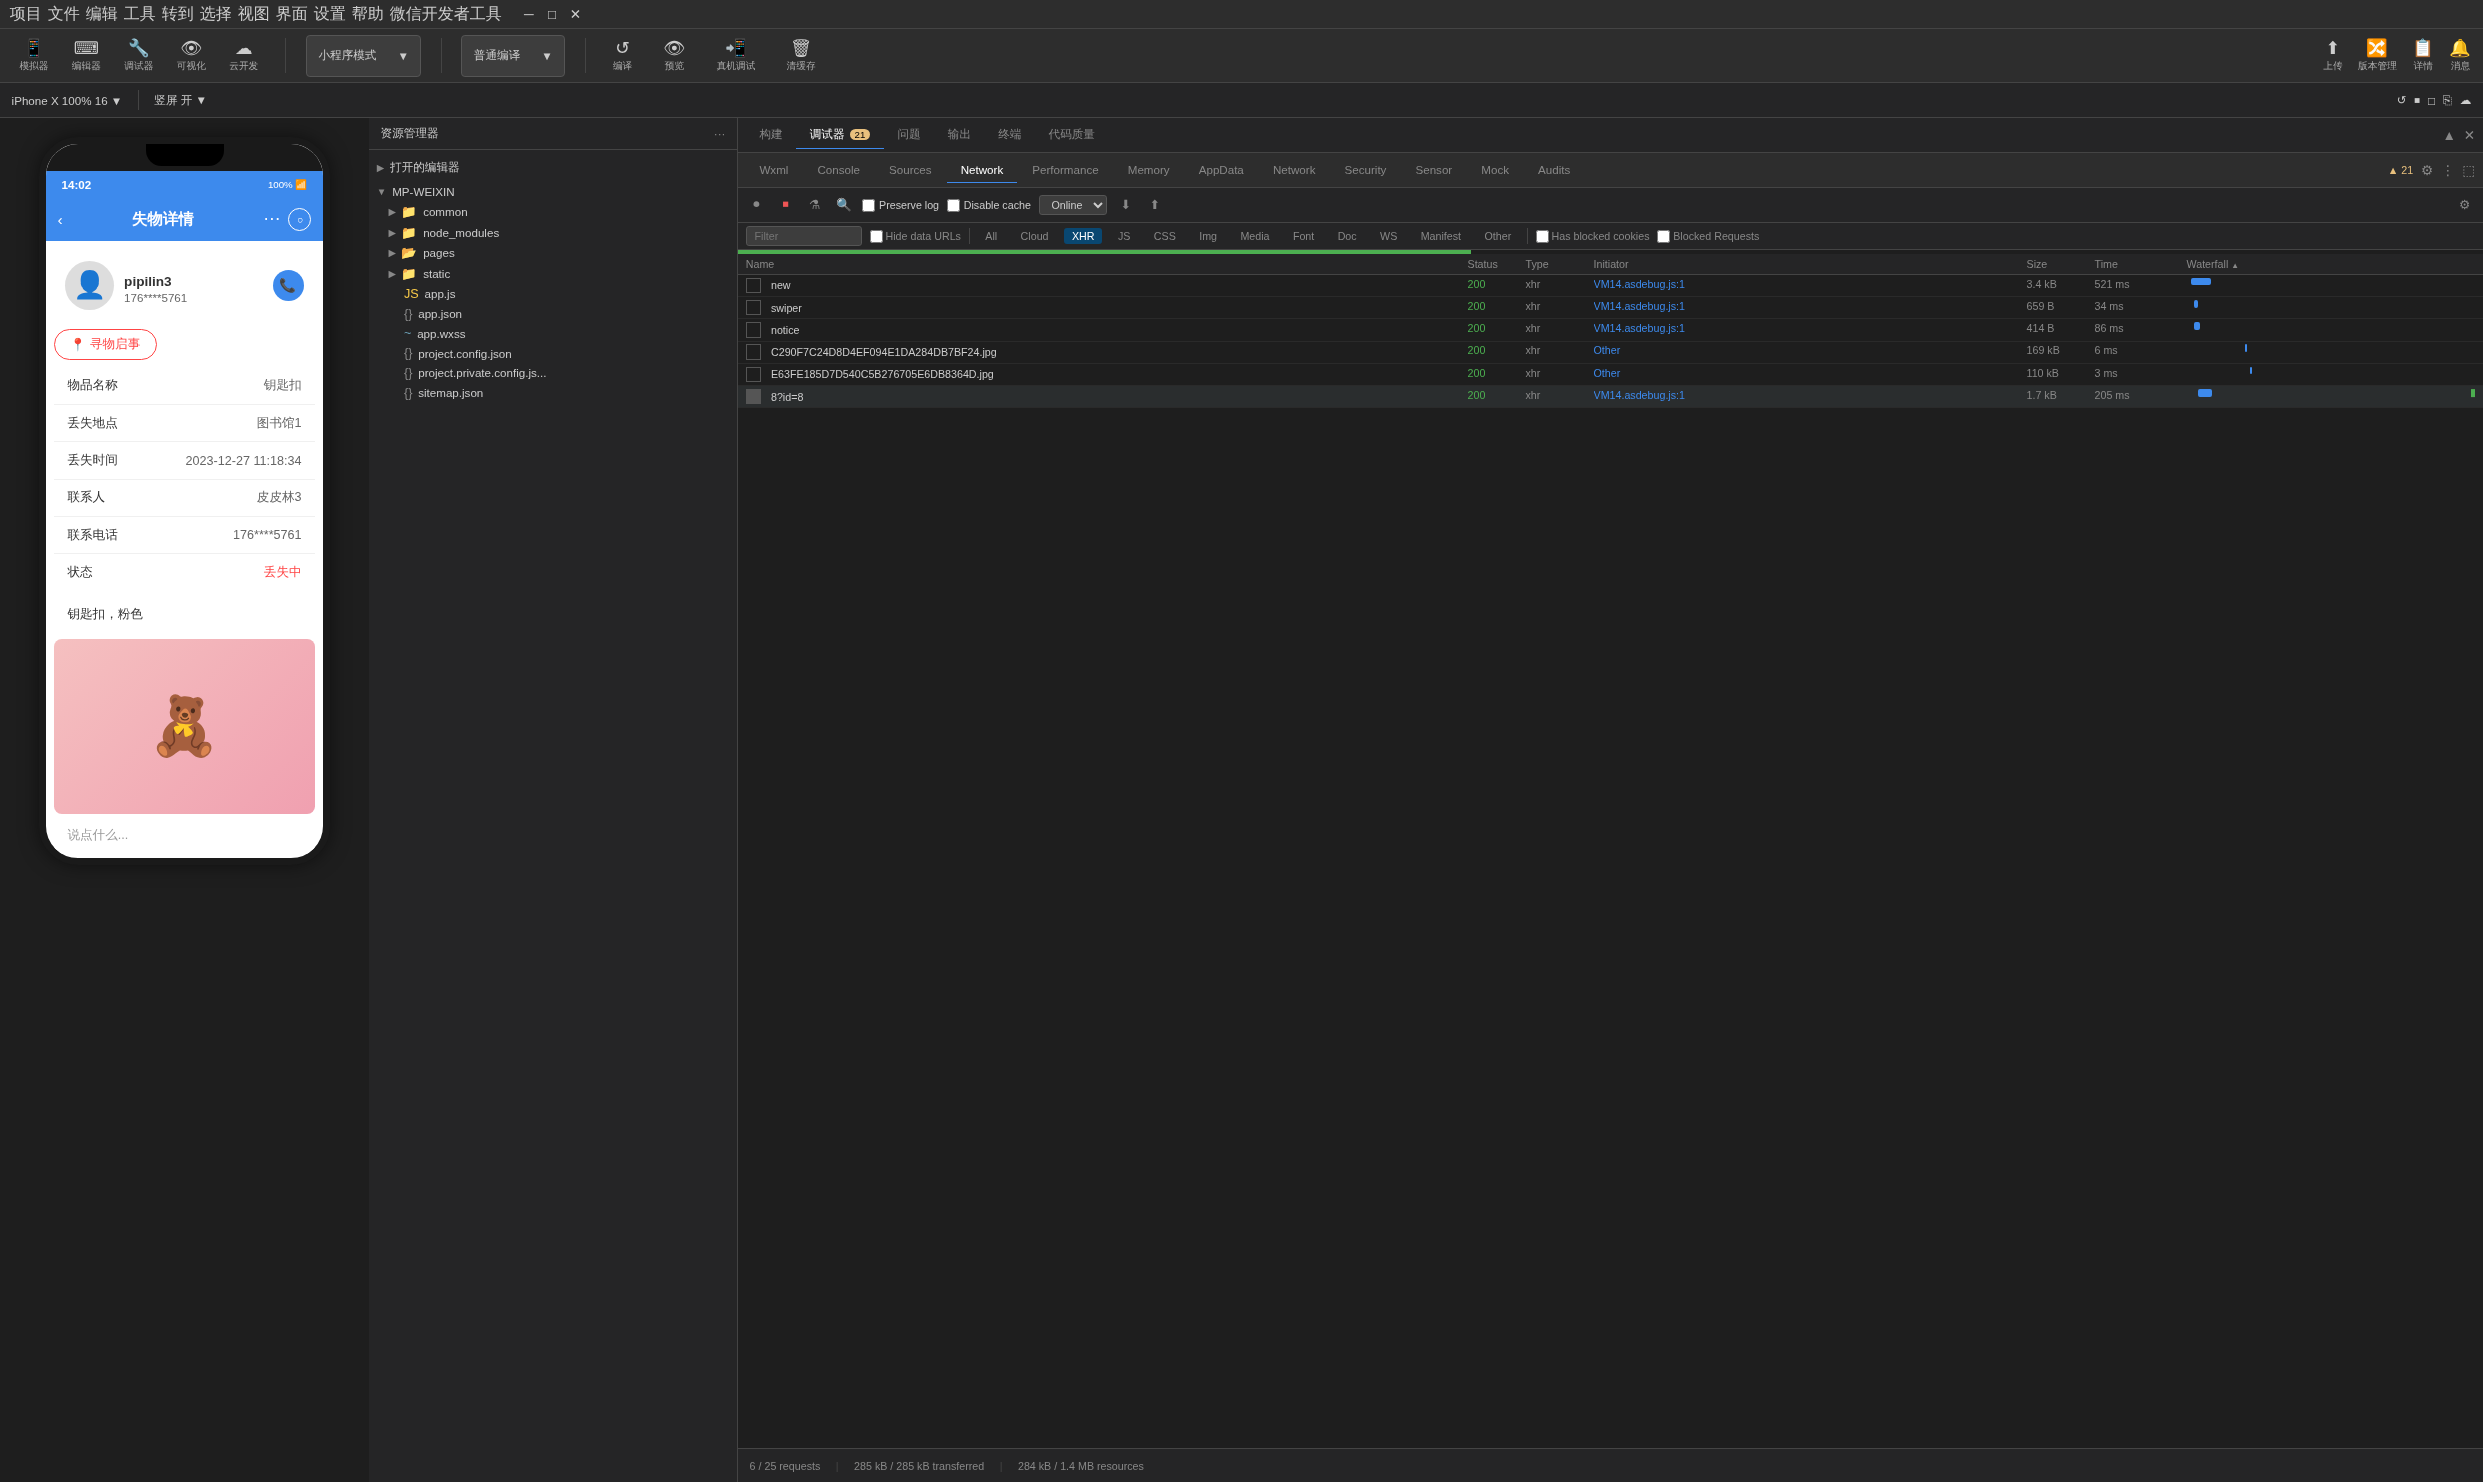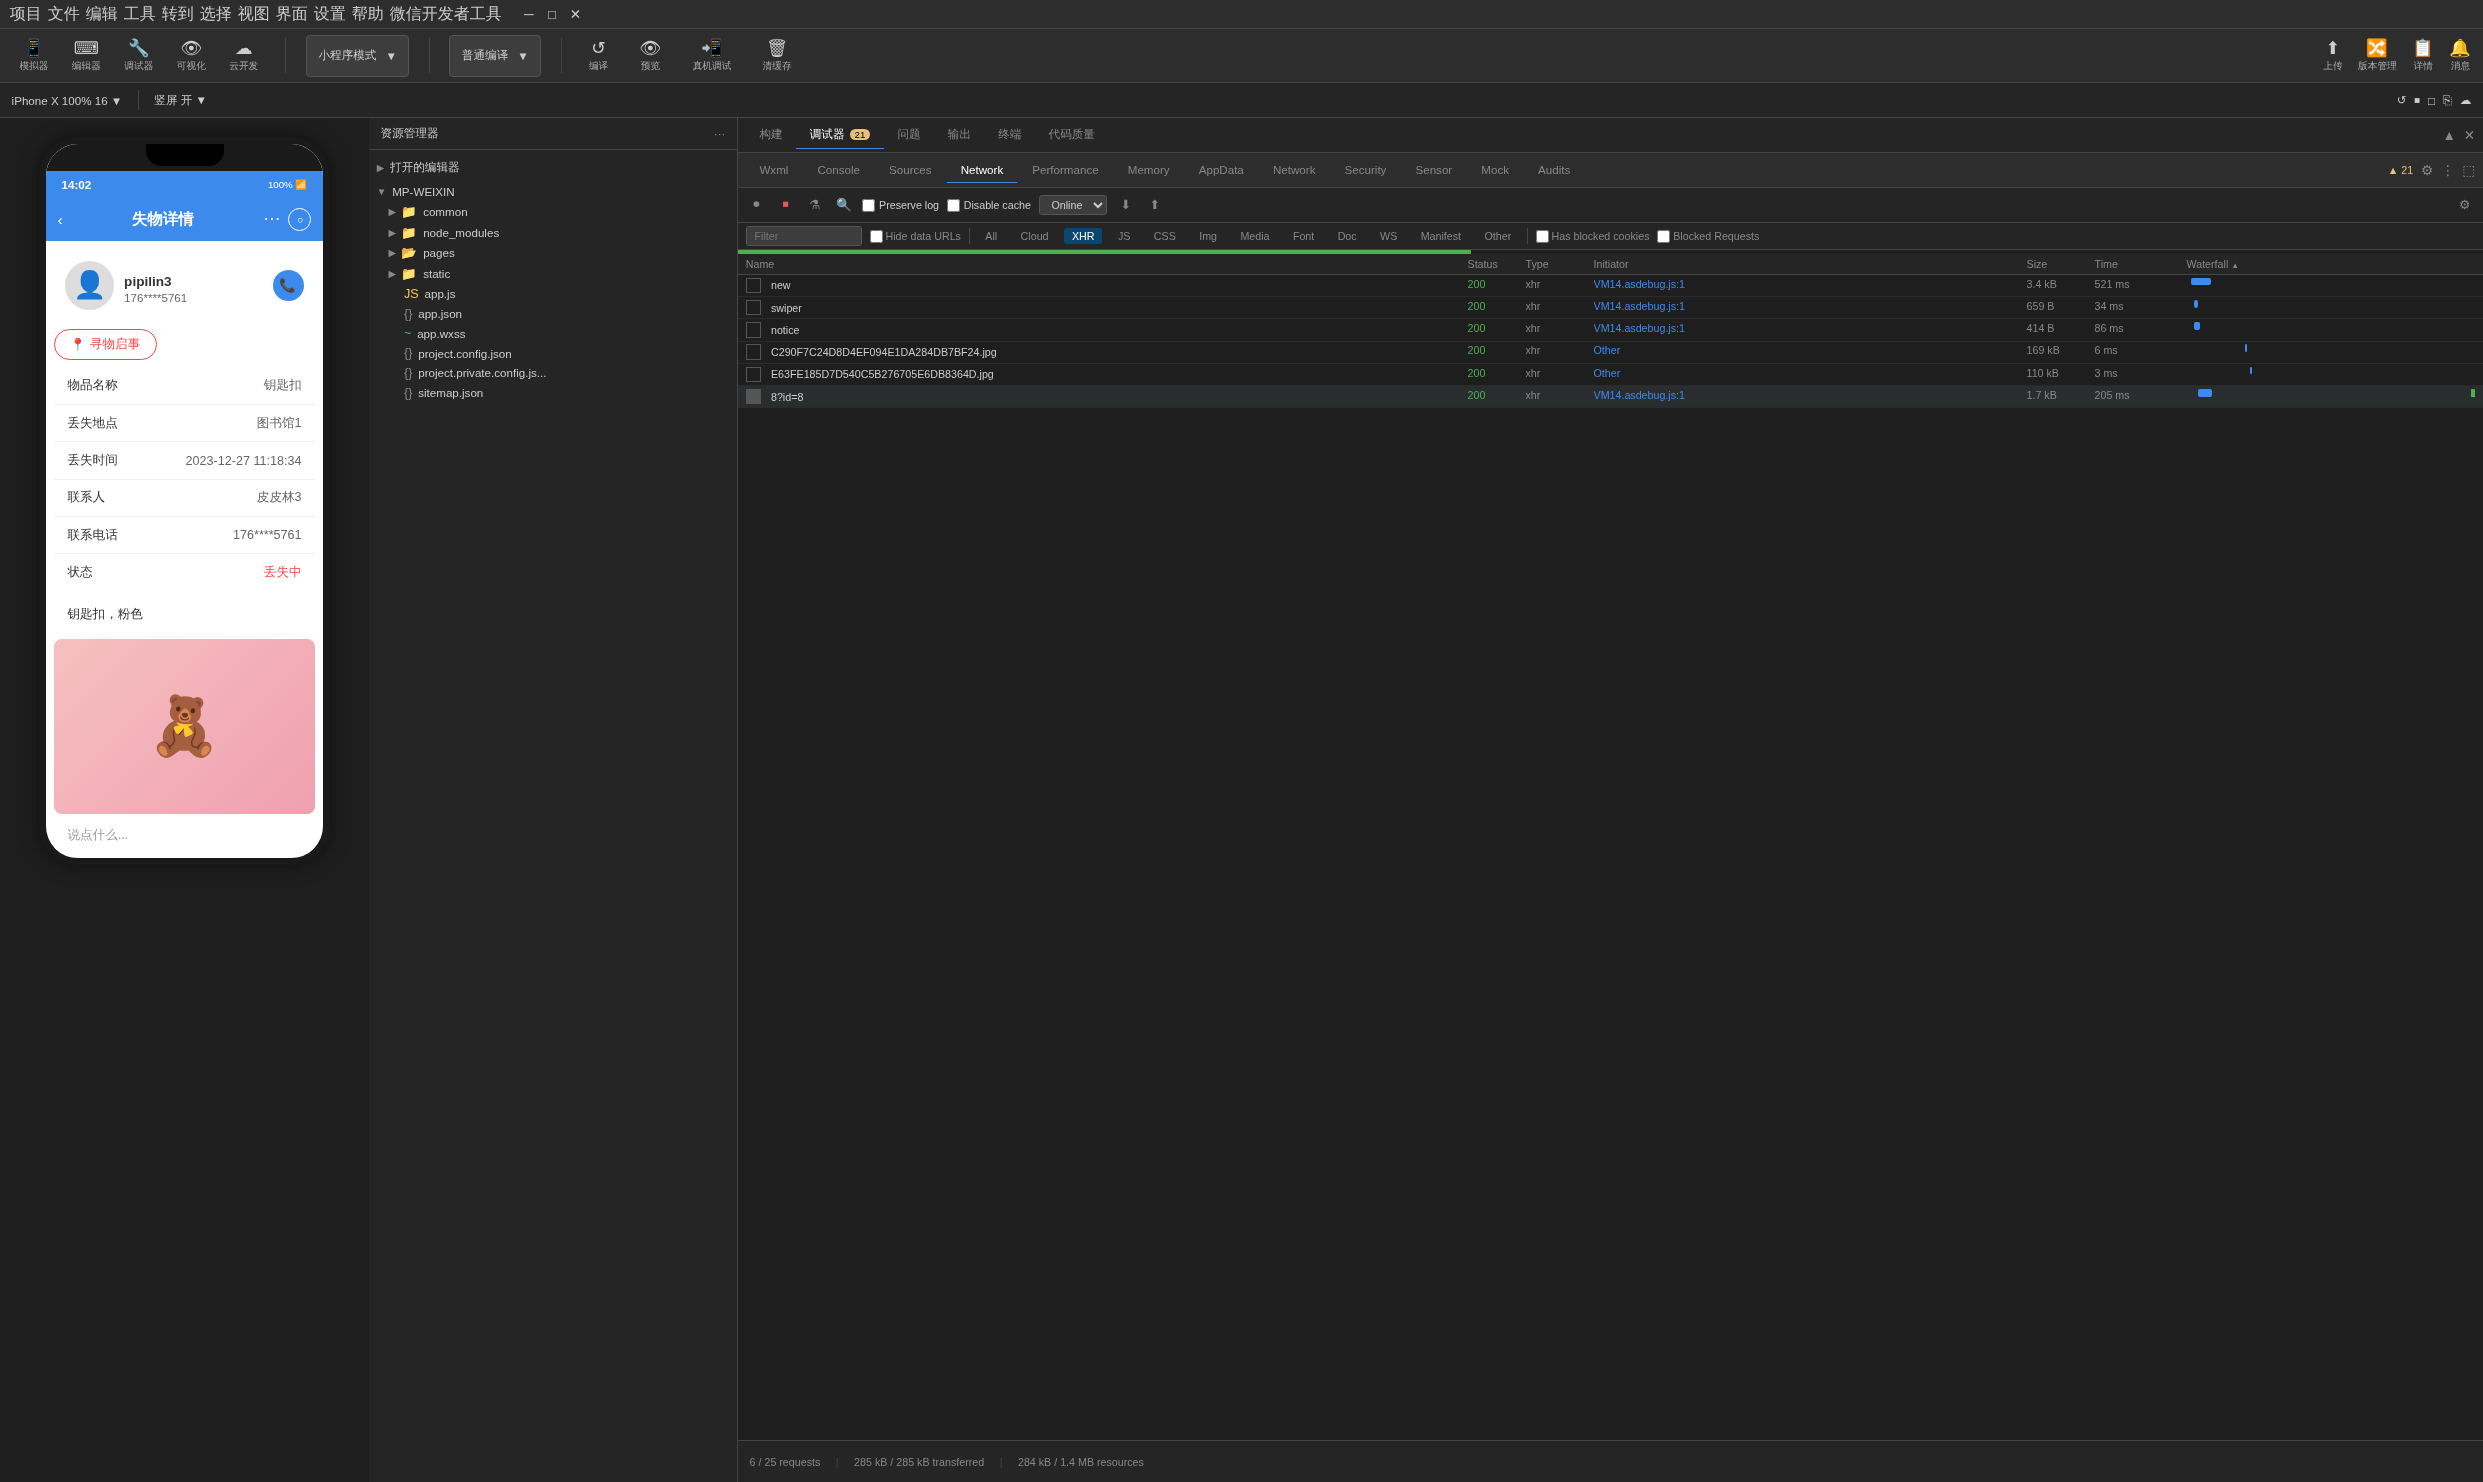--- a/index.html
+++ b/index.html
@@ -13,21 +13,21 @@
     .titlebar-controls { display: flex; gap: 7.8px; }
     .titlebar-controls span { width: 15.5px; height: 15.5px; display: flex; align-items: center; justify-content: center; cursor: pointer; color: #ccc; font-size: 13.6px; }
 
     
     .toolbar { height: 54px; background: #2d2d2d; display: flex; align-items: center; padding: 0 11.6px; gap: 15.5px; border-bottom: 1px solid #444; }
     .toolbar-group { display: flex; align-items: center; gap: 7.8px; }
     .toolbar-btn { display: flex; flex-direction: column; align-items: center; gap: 1.9px; cursor: pointer; padding: 3.9px 7.8px; border-radius: 3.9px; }
     .toolbar-btn .icon { font-size: 17.5px; color: #ccc; }
     .toolbar-btn .label { font-size: 9.7px; color: #aaa; }
     .toolbar-separator { width: 1px; height: 35px; background: #444; margin: 0 3.9px; }
-    .toolbar-dropdown { background: #3d3d3d; border: 1px solid #555; color: #ccc; padding: 3.9px 11.6px; border-radius: 3.9px; font-size: 11.6px; cursor: pointer; display: flex; align-items: center; gap: 9px; height: 42px; }
+    .toolbar-dropdown { background: #3d3d3d; border: 1px solid #555; color: #ccc; padding: 3.9px 11.6px; border-radius: 3.9px; font-size: 11.6px; cursor: pointer; display: flex; align-items: center; gap: 21px; height: 42px; }
     .toolbar-right { margin-left: auto; display: flex; align-items: center; gap: 15.5px; }
     .toolbar-right-btn { display: flex; flex-direction: column; align-items: center; gap: 1.9px; cursor: pointer; }
     .toolbar-right-btn .icon { font-size: 17.5px; color: #ccc; }
     .toolbar-right-btn .label { font-size: 9.7px; color: #aaa; }
 
     
     .subtoolbar { height: 35px; background: #252526; display: flex; align-items: center; padding: 0 11.6px; gap: 15.5px; border-bottom: 1px solid #444; }
     .subtoolbar-item { display: flex; align-items: center; gap: 3.9px; cursor: pointer; font-size: 11.6px; color: #ccc; }
     .subtoolbar-separator { width: 1px; height: 19.4px; background: #444; }
 
@@ -138,21 +138,21 @@
     .net-row .net-col-name { color: #ccc; white-space: nowrap; overflow: hidden; text-overflow: ellipsis; display: flex; align-items: center; gap: 5.8px; }
     .net-row .net-col-status { color: #4caf50; }
     .net-row .net-col-type { color: #888; }
     .net-row .net-col-initiator { color: #3d8aed; overflow: hidden; text-overflow: ellipsis; white-space: nowrap; }
     .net-row .net-col-size { color: #888; }
     .net-row .net-col-time { color: #888; }
     .net-checkbox-cell { width: 15.5px; height: 15.5px; border: 1px solid #555; background: #1e1e1e; margin-right: 3.9px; flex-shrink: 0; }
     .waterfall-bar { height: 7.8px; background: #3d8aed; border-radius: 1.9px; min-width: 2.9px; }
 
     
-    .status-bar { height: 43px; background: #252526; border-top: 1px solid #444; display: flex; align-items: center; padding: 0 11.6px; gap: 15.5px; font-size: 10.7px; color: #888; }
+    .status-bar { height: 35px; background: #252526; border-top: 1px solid #444; display: flex; align-items: center; padding: 0 11.6px; gap: 15.5px; font-size: 10.7px; color: #888; }
     .status-item { display: flex; align-items: center; gap: 3.9px; }
 
     
     ::-webkit-scrollbar { width: 5.8px; height: 5.8px; }
     ::-webkit-scrollbar-track { background: #1e1e1e; }
     ::-webkit-scrollbar-thumb { background: #444; border-radius: 2.9px; }
 
     .devtools-panel-tabs { display: flex; align-items: center; background: #2d2d2d; padding: 0 7.8px; gap: 1.9px; height: 35px; border-bottom: 1px solid #444; }
 
     .net-waterfall-col { position: relative; flex: 1; min-width: 97px; margin-left: 24px; }

